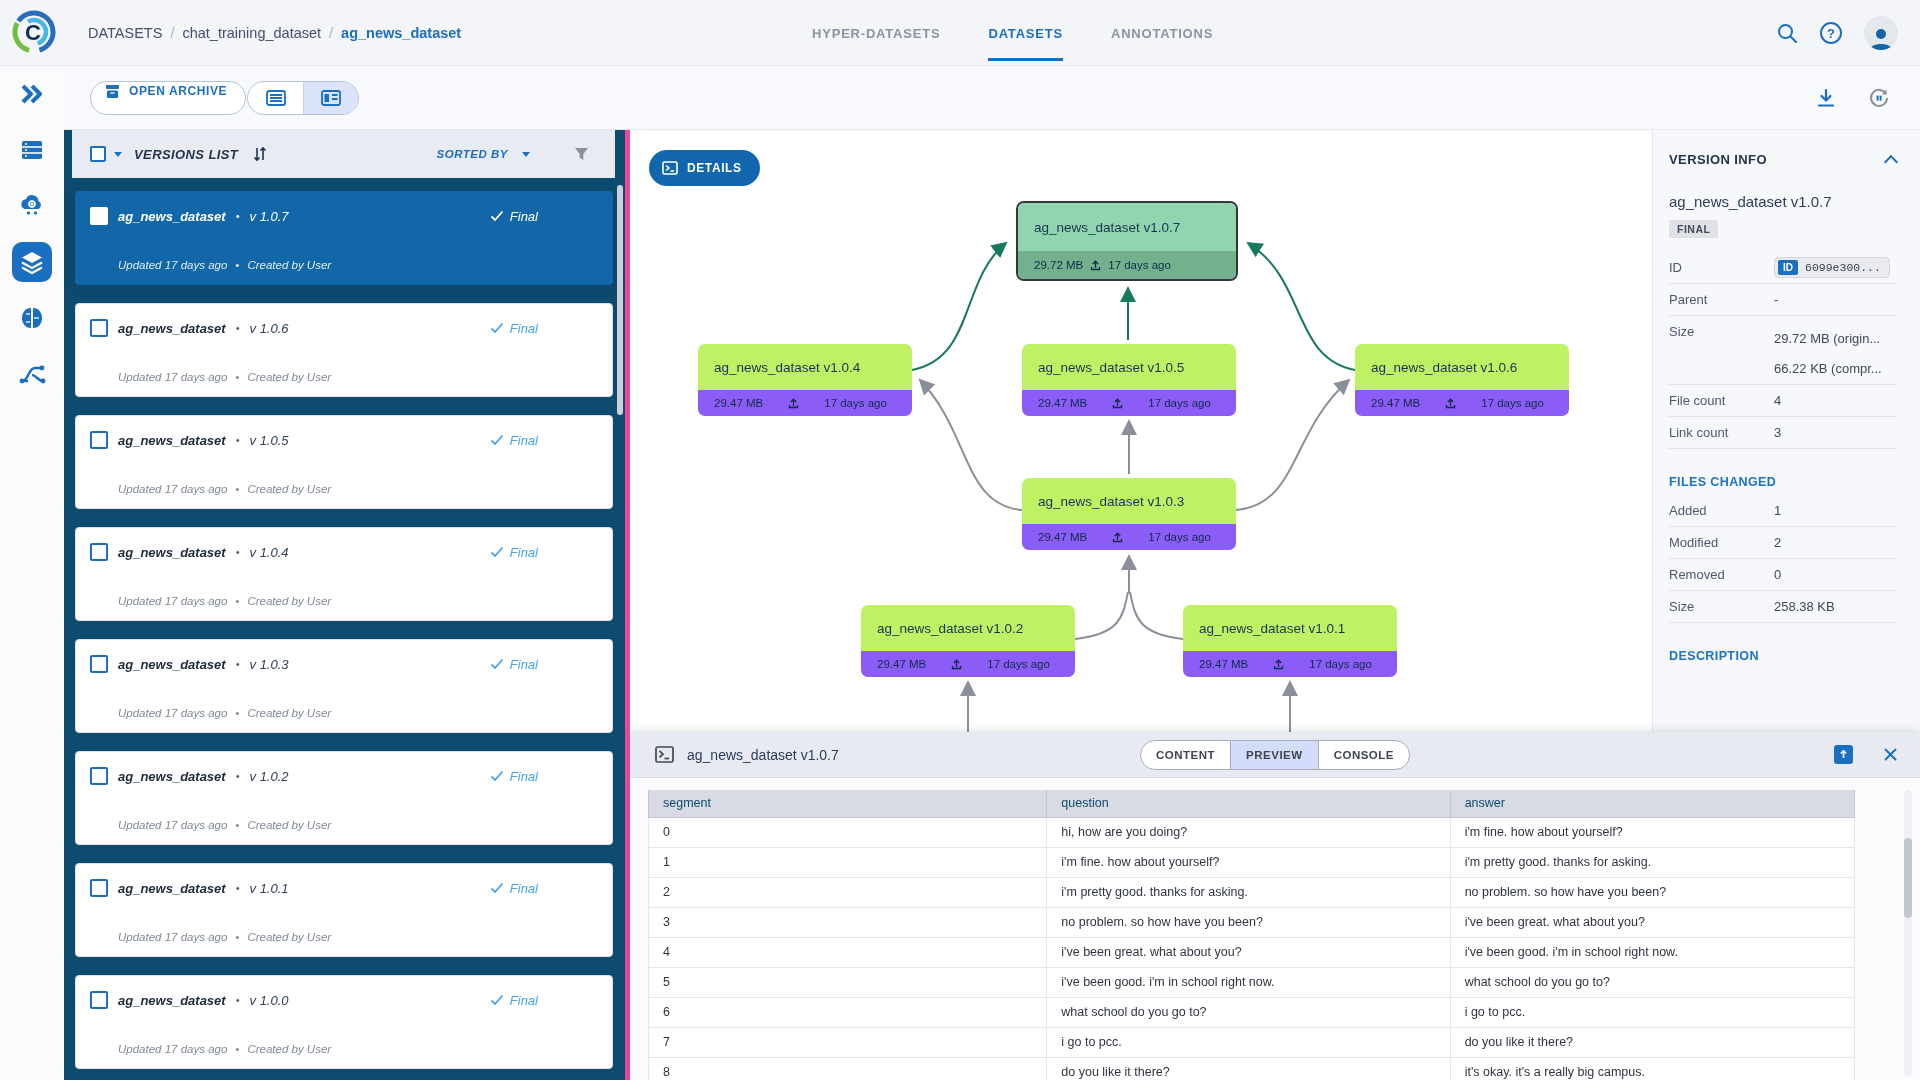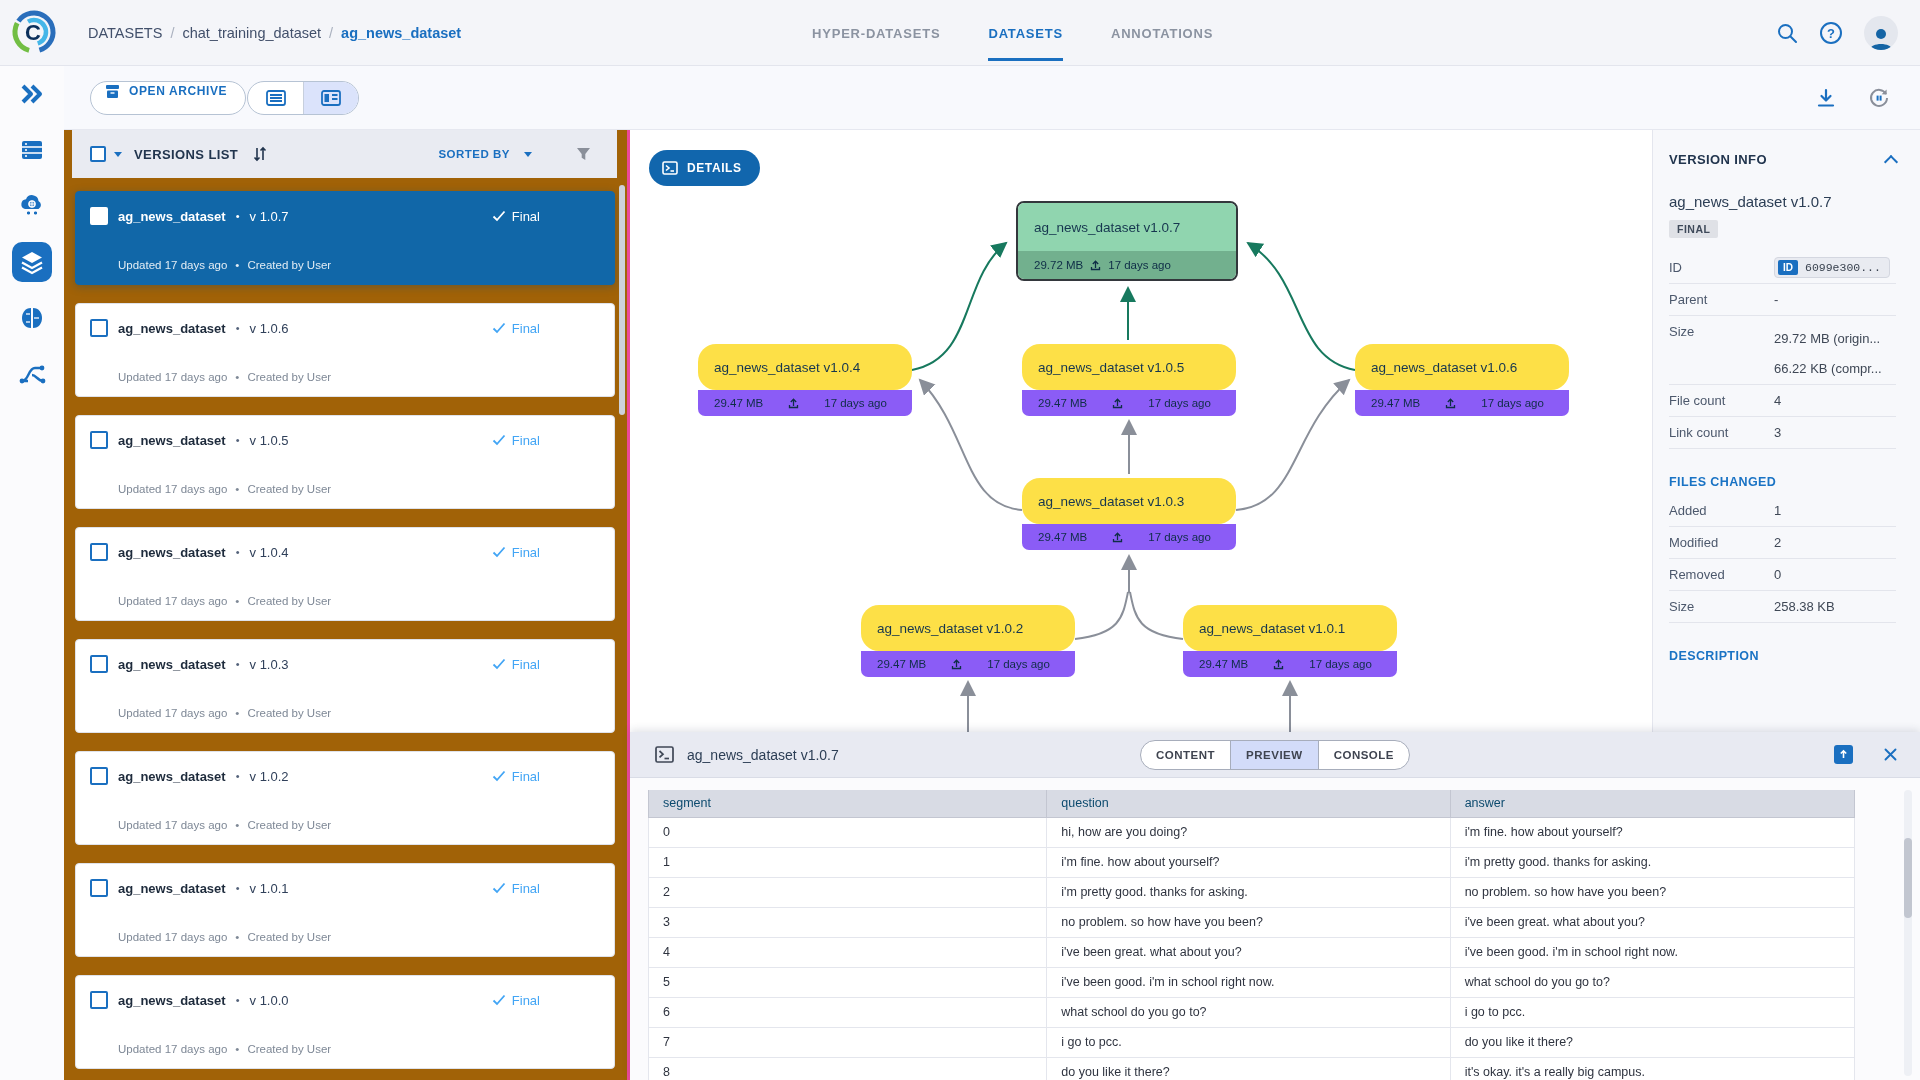--- a/index.html
+++ b/index.html
@@ -32,21 +32,21 @@
   .toolbar { position:absolute; left:64px; top:66px; width:1856px; height:64px; background:#f8f9fd; border-bottom:1px solid #e6e8f0; z-index:20; }
   .btn-archive { position:absolute; left:26px; top:15px; height:34px; padding:0 18px 14px 14px; border:1px solid #b6c3d4; border-radius:17px; background:#fff;
     display:flex; align-items:center; gap:9px; color:#1a6fc0; font-size:12px; font-weight:bold; letter-spacing:.6px; cursor:pointer; }
   .view-toggle { position:absolute; left:183px; top:15px; height:34px; border:1px solid #b6c3d4; border-radius:17px; background:#fff; display:flex; overflow:hidden; }
   .view-seg { width:55px; height:100%; display:flex; align-items:center; justify-content:center; cursor:pointer; }
   .view-seg.active { background:#dbe3fb; }
   .view-seg + .view-seg { border-left:1px solid #c7cfdd; }
   .tool-right { position:absolute; right:30px; top:0; height:64px; display:flex; align-items:center; gap:32px; }
 
   
-  .vpanel { position:absolute; left:64px; top:130px; width:566px; bottom:0; background:#a16207; border-right:3px solid #ec4899; z-index:10; }
+  .vpanel { position:absolute; left:64px; top:130px; width:566px; bottom:0; background:#0c4a6e; border-right:5px solid #ec4899; z-index:10;font-style:italic; }
   .vhead { margin:0 10px 0 8px; height:48px; background:#e9ebf2; display:flex; align-items:center; padding:0 26px 0 18px; }
   .vhead-title { font-size:13px; font-weight:bold; color:#22354e; letter-spacing:.4px; margin-left:12px; }
   .caret-down { width:0; height:0; border-left:5px solid transparent; border-right:5px solid transparent; border-top:6px solid #1a6fc0; display:inline-block; }
   .caret-sm { border-left-width:4px; border-right-width:4px; border-top-width:5px; }
   .sortedby { margin-left:auto; display:flex; align-items:center; gap:14px; color:#1a6fc0; font-size:11.5px; font-weight:bold; letter-spacing:.5px; cursor:pointer; }
   .vlist { padding-top:13px; }
   .vcard { height:94px; margin:0 12px 18px 11px; background:#fff; border:1px solid #dfe2ea; border-radius:4px;
     padding:15px 16px 13px 14px; display:flex; flex-direction:column; justify-content:space-between; cursor:pointer; }
   .vcard.selected { background:#1167a8; border-color:#1167a8; box-shadow:0 2px 8px rgba(16,70,110,.35); }
   .vrow1 { display:flex; align-items:center; gap:10px; }
@@ -63,21 +63,21 @@
   .vscroll { position:absolute; right:2px; top:55px; width:6px; height:230px; background:#cdd1db; border-radius:3px; }
 
   
   .graph { position:absolute; left:630px; top:130px; width:1022px; height:602px; background:#fff; overflow:hidden; }
   .btn-details { position:absolute; left:19px; top:20px; height:36px; padding:0 18px 0 13px; background:#1166ad; border-radius:18px;
     display:flex; align-items:center; gap:9px; color:#fff; font-size:12px; font-weight:bold; letter-spacing:.6px; cursor:pointer; z-index:3; }
   .edges { position:absolute; left:0; top:0; z-index:1; }
   .node { position:absolute; width:214px; border-radius:7px; overflow:hidden; z-index:2; cursor:pointer; }
   .node .nt { height:46px; display:flex; align-items:center; padding:0 16px; font-size:13.5px; color:#16364f; }
   .node .nm { height:26px; display:flex; align-items:center; gap:7px; padding:10px 16px; font-size:11.5px; color:#0f2d47; }
-  .node.blue .nt { background:#fde047;border-radius:18px; }
+  .node.blue .nt { background:#bef264; }
   .node.blue .nm { background:#8b5cf6;gap:25px; }
   .node.green { width:222px; border:2px solid #33373c; border-radius:8px; }
   .node.green .nt { height:48px; background:#90d5af; }
   .node.green .nm { height:28px; background:#72b08e; }
   .n107{left:386px;top:71px;} .n104{left:68px;top:214px;} .n105{left:392px;top:214px;}
   .n106{left:725px;top:214px;} .n103{left:392px;top:348px;} .n102{left:231px;top:475px;} .n101{left:553px;top:475px;}
 
   
   .ipanel { position:absolute; left:1652px; top:130px; width:268px; height:602px; background:#f7f8fb; border-left:1px solid #e4e6ee;
     padding:22px 24px 0 16px; overflow:hidden; z-index:5; }

